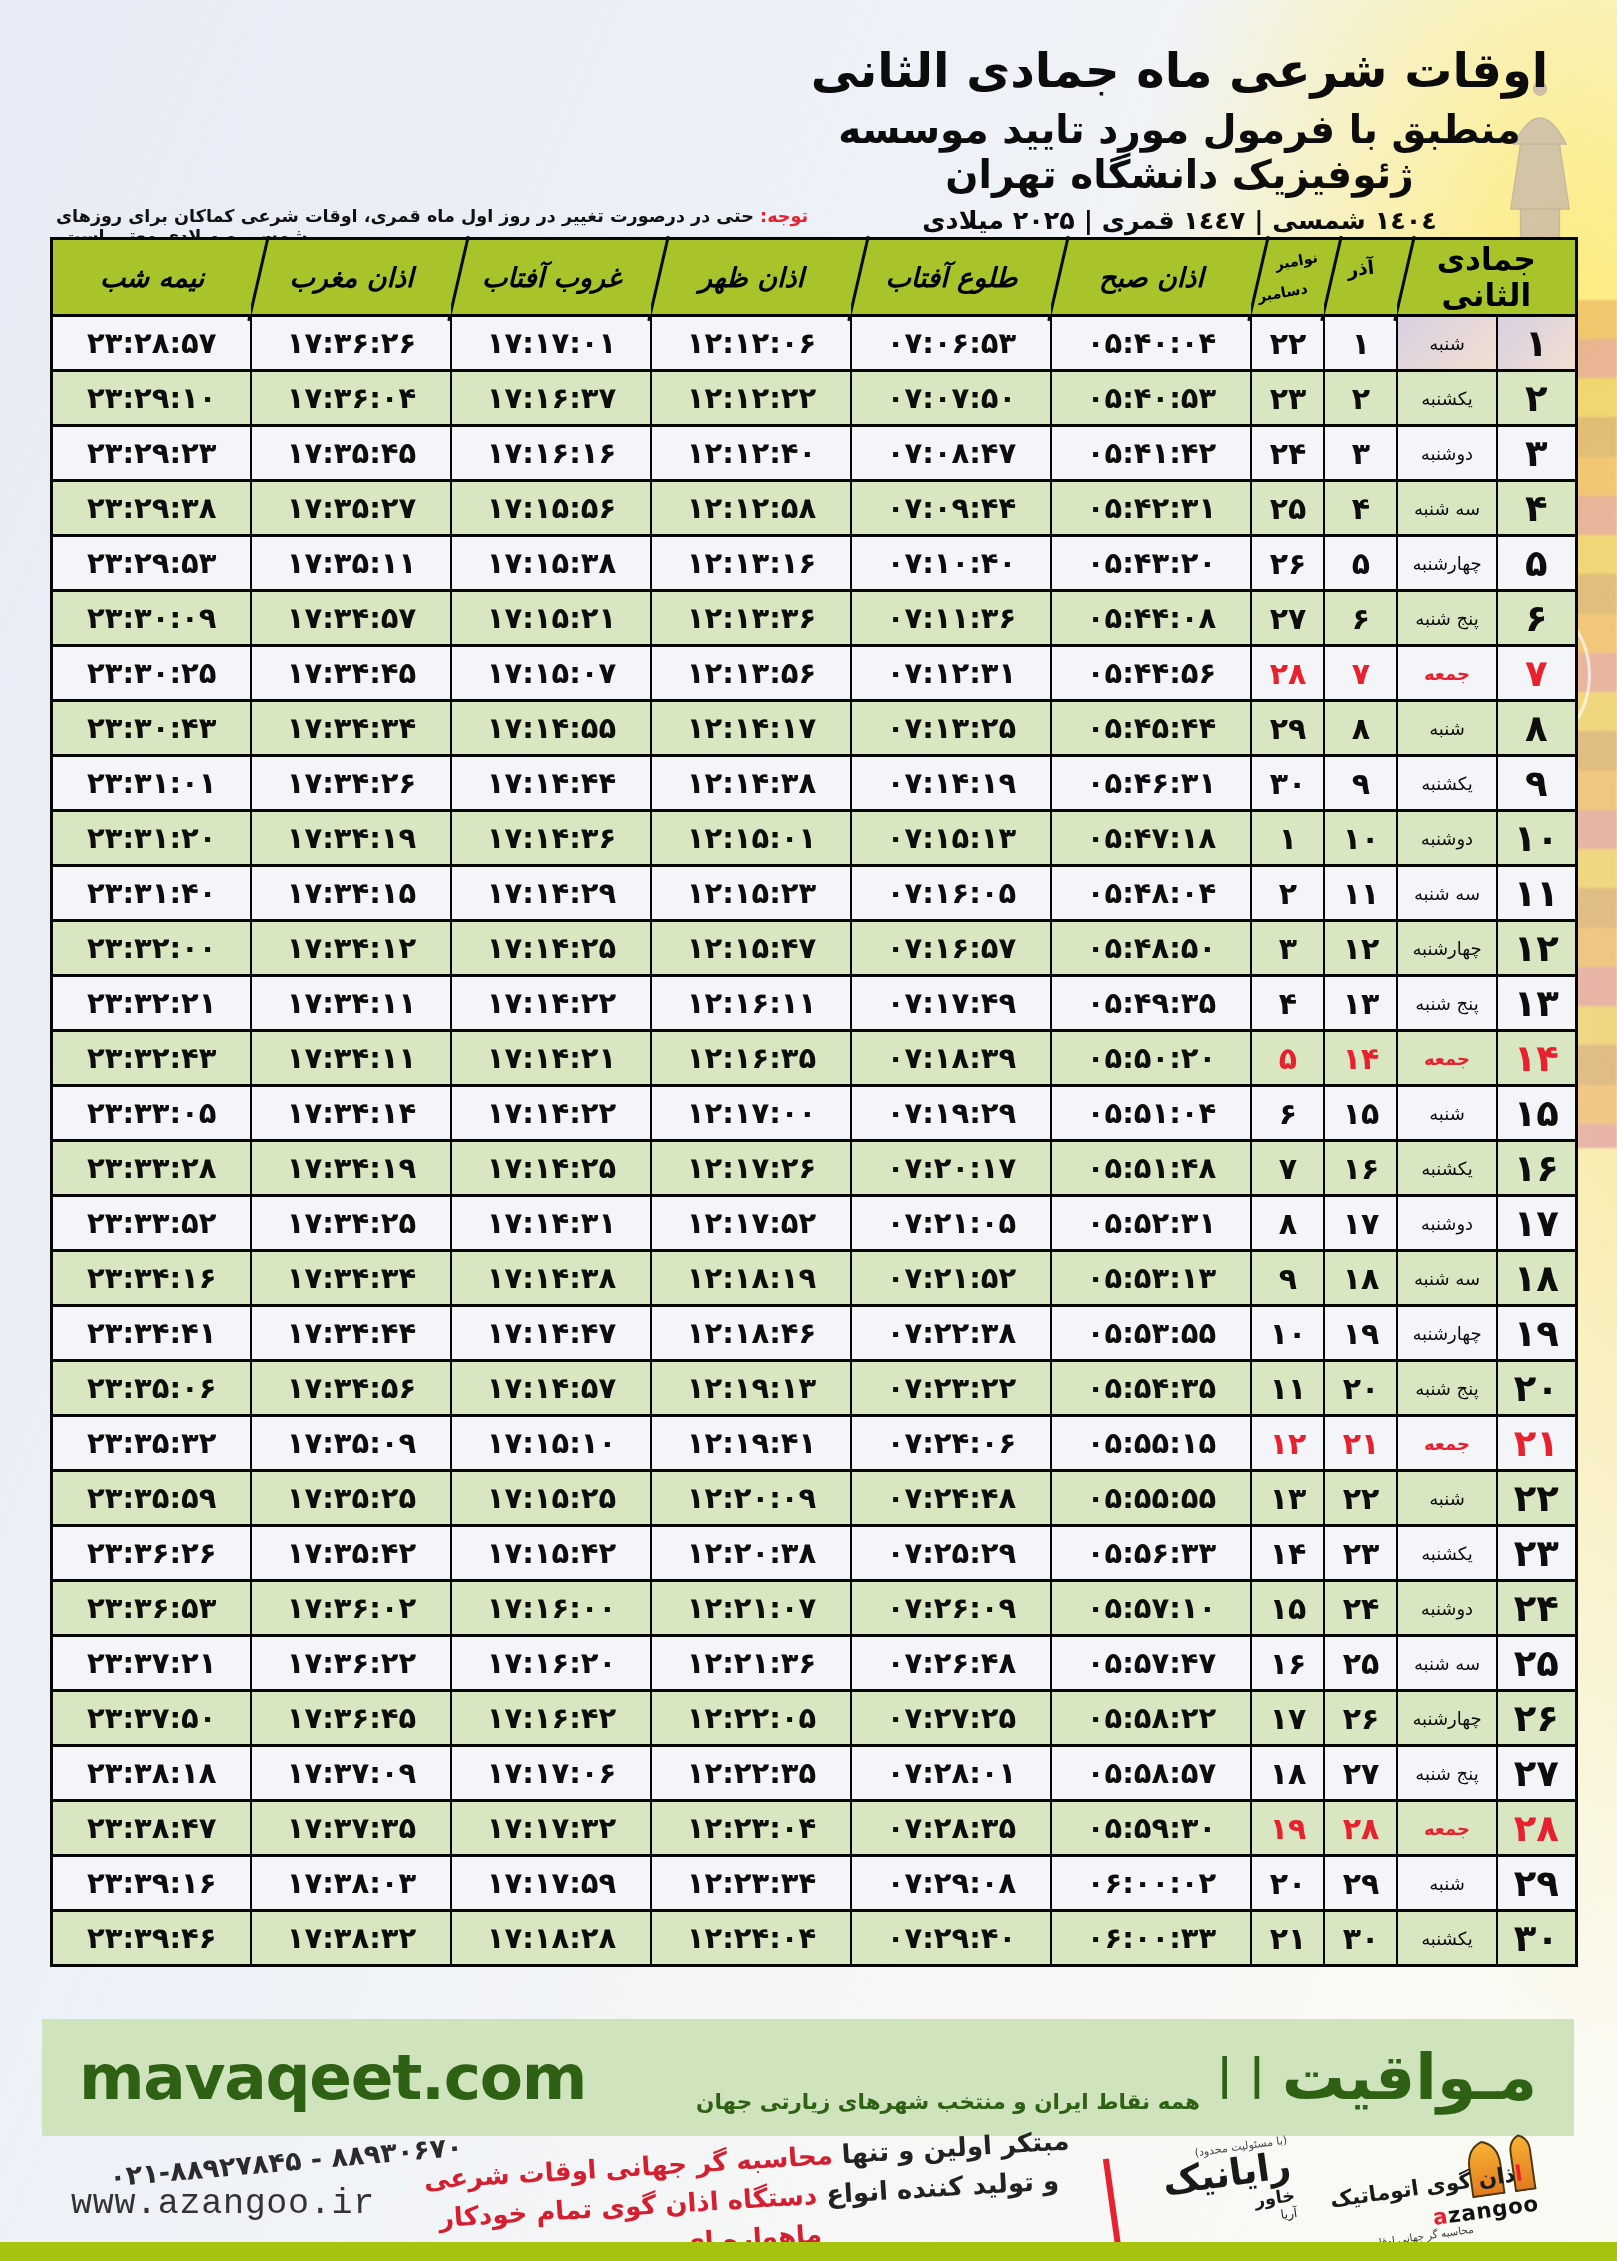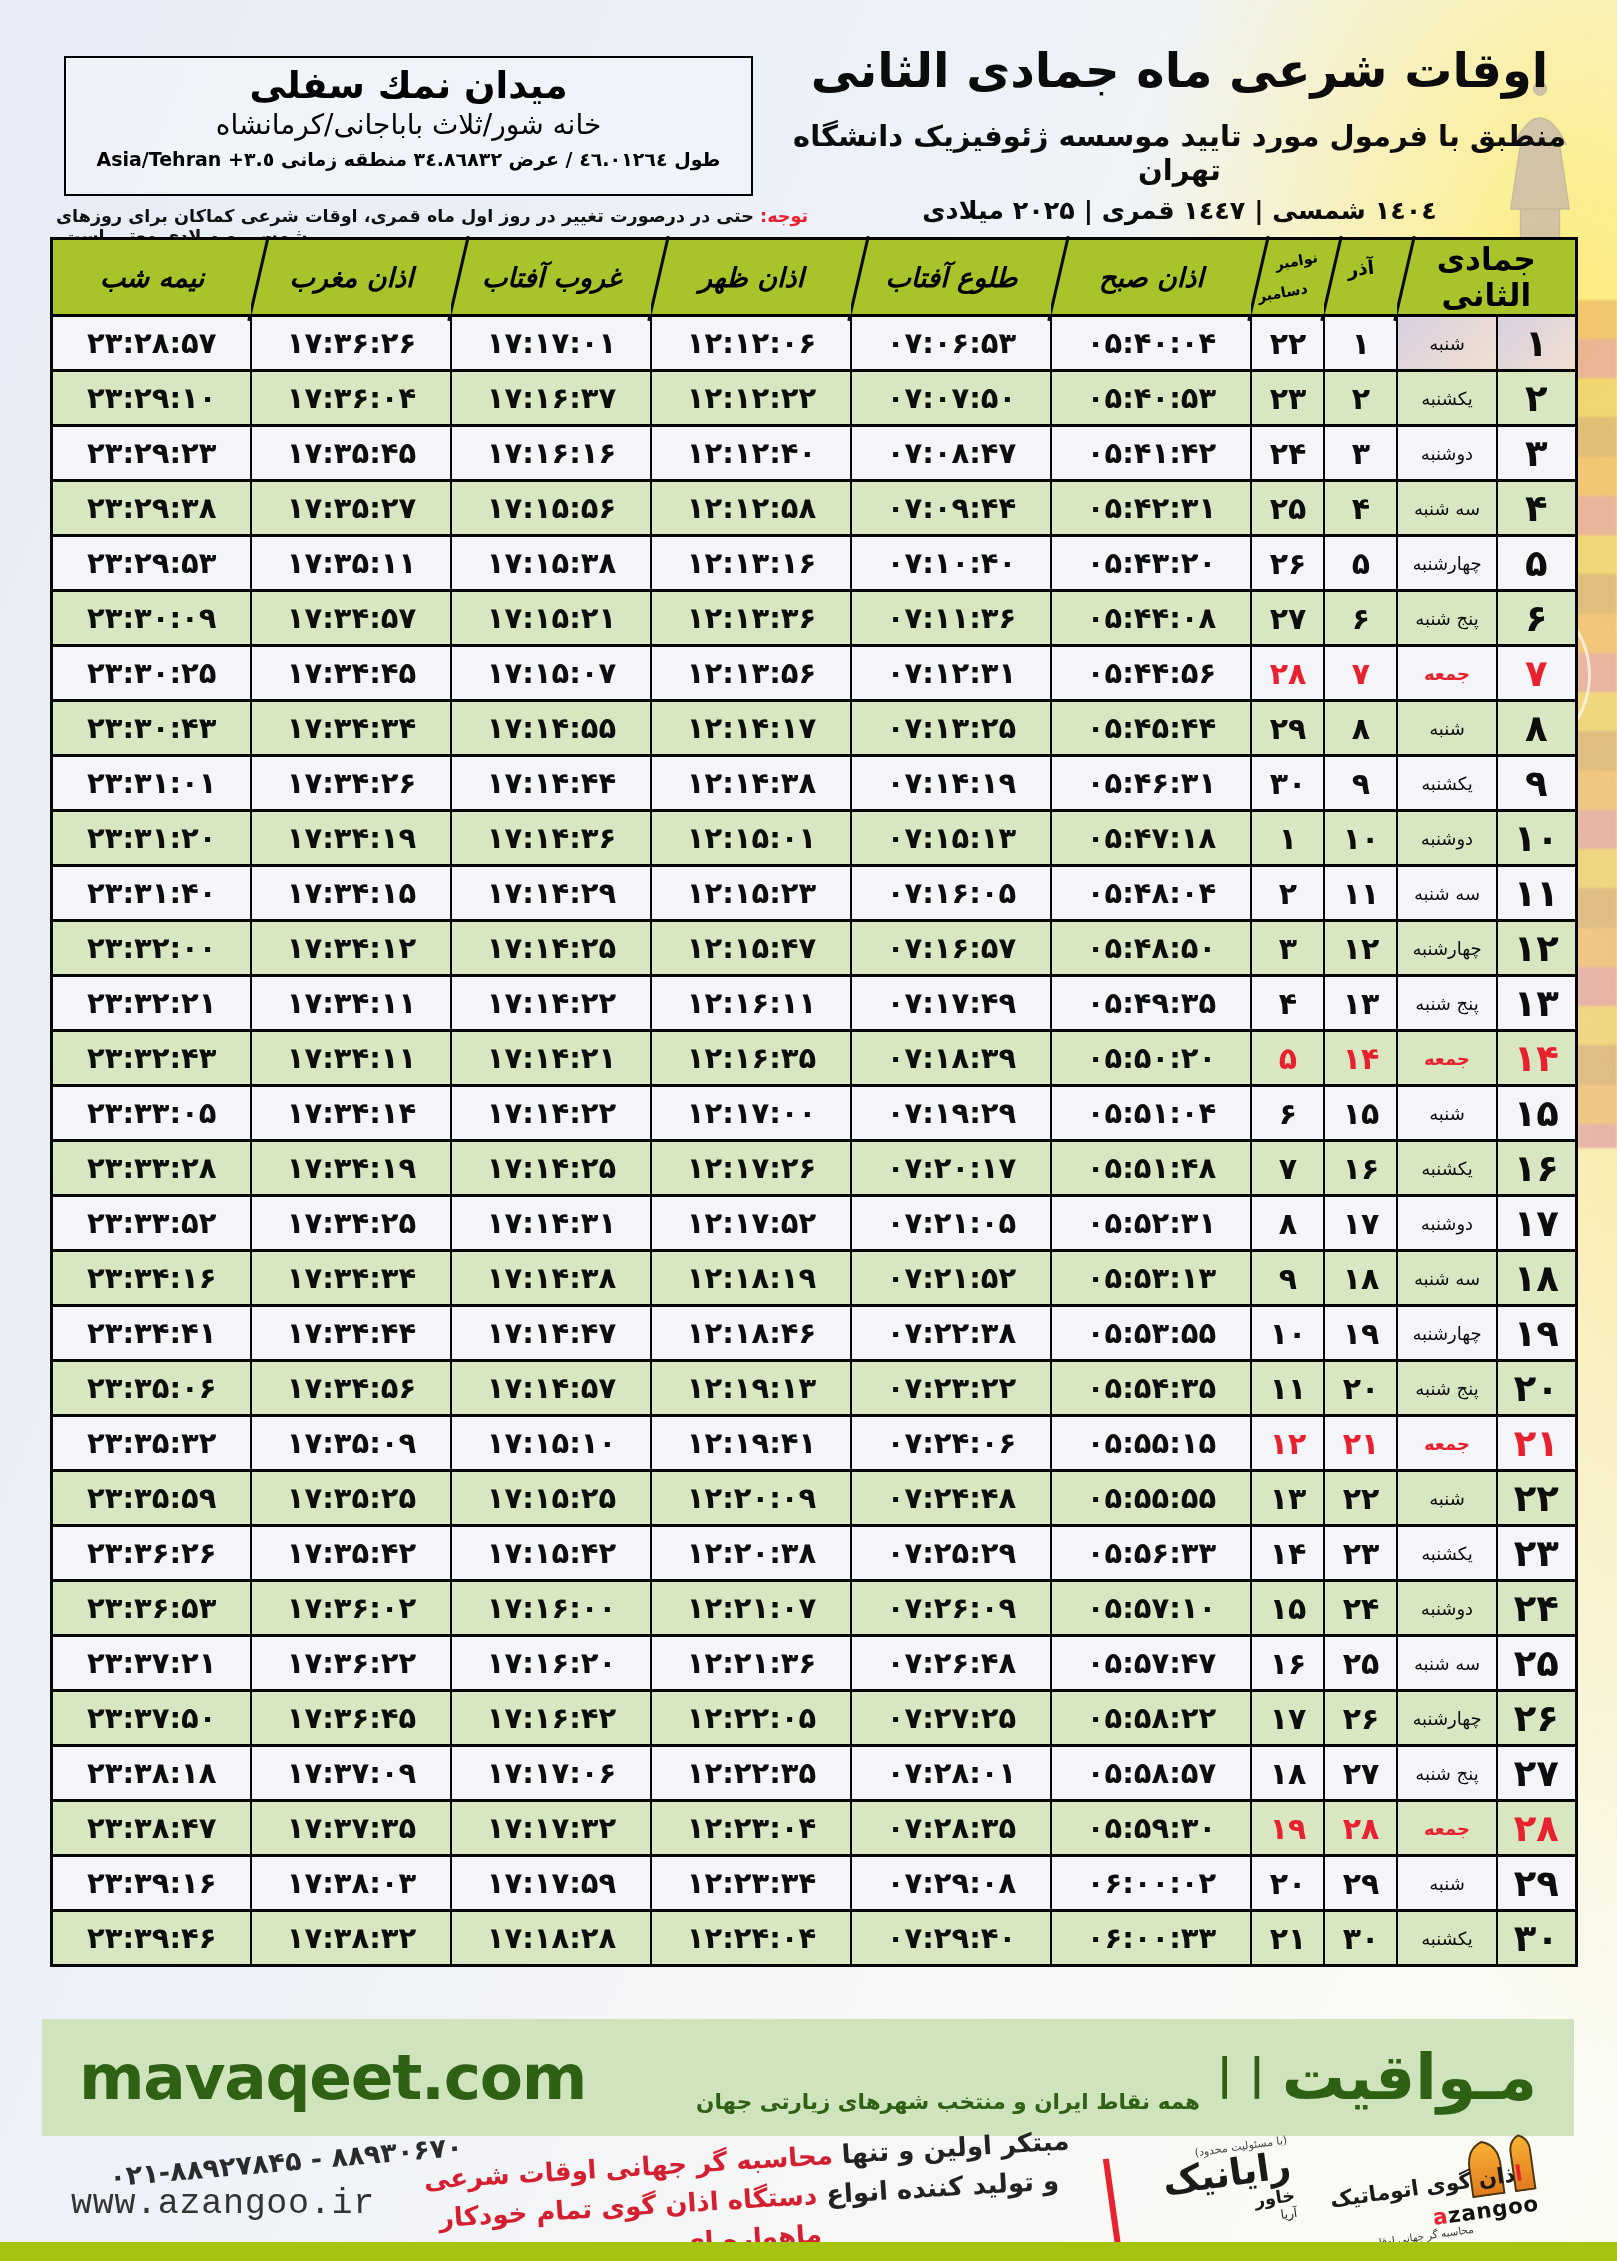--- a/index.html
+++ b/index.html
@@ -18,21 +18,21 @@
     filter:blur(1.3px);}
   .swirl{border:3.9px solid rgba(255,255,255,.65);border-radius:50%;}
   .swirl.s1{right:26px;top:587px;width:170px;height:170px;}
   .swirl.s2{right:98px;top:913px;width:117px;height:117px;}
 
   .z{position:absolute;z-index:2;}
 
   
   .title-block{left:770px;top:43px;width:821px;text-align:center;color:#0c0c0c;}
   .title{font-size:48px;font-weight:bold;line-height:1.15;}
-  .subtitle{font-size:29px;font-weight:bold;margin-top:21px;}
+  .subtitle{font-size:39px;font-weight:bold;margin-top:9px;}
   .yearline{font-size:25.4px;font-weight:600;margin-top:7.8px;}
 
   .loc-box{left:65px;top:56px;width:689px;height:140px;border:2.6px solid #000;
     background:rgba(241,245,250,.8);text-align:center;padding-top:6.5px;box-sizing:border-box;}
   .loc-name{font-size:37px;font-weight:bold;line-height:1.15;}
   .loc-region{font-size:28px;margin-top:1.3px;}
   .loc-coords{font-size:19px;font-weight:bold;margin-top:6.5px;}
 
   .notice{left:57px;top:206px;width:763px;font-size:17.6px;font-weight:600;direction:rtl;text-align:left;color:#111;}
   .notice .red{color:#e8212e;font-weight:bold;}
@@ -121,25 +121,20 @@
       <circle cx="100" cy="8" r="6" fill="#d98f4a"></circle>
     </g>
   </svg>
 
   <div class="z title-block">
     <div class="title">اوقات شرعی ماه جمادی الثانی</div>
     <div class="subtitle">منطبق با فرمول مورد تایید موسسه ژئوفیزیک دانشگاه تهران</div>
     <div class="yearline">١٤٠٤ شمسی | ١٤٤٧ قمری | ۲۰۲۵ میلادی</div>
   </div>
 
-  <div class="z loc-box">
-    <div class="loc-name">میدان نمك سفلی</div>
-    <div class="loc-region">خانه شور/ثلاث باباجانی/کرمانشاه</div>
-    <div class="loc-coords">طول ٤٦.٠١٢٦٤ / عرض ٣٤.٨٦٨٣٢ منطقه زمانی ٣.٥+ Asia/Tehran</div>
-  </div>
 
   <div class="z notice">
     <span class="red">توجه:</span><span> حتی در درصورت تغییر در روز اول ماه قمری، اوقات شرعی کماکان برای روزهای شمسی و میلادی معتبر است.</span>
   </div>
 
   <div class="z ptable-wrap">
     <table class="ptable" dir="rtl">
       <colgroup>
         <col class="c-day">
           <col class="c-weekday">

